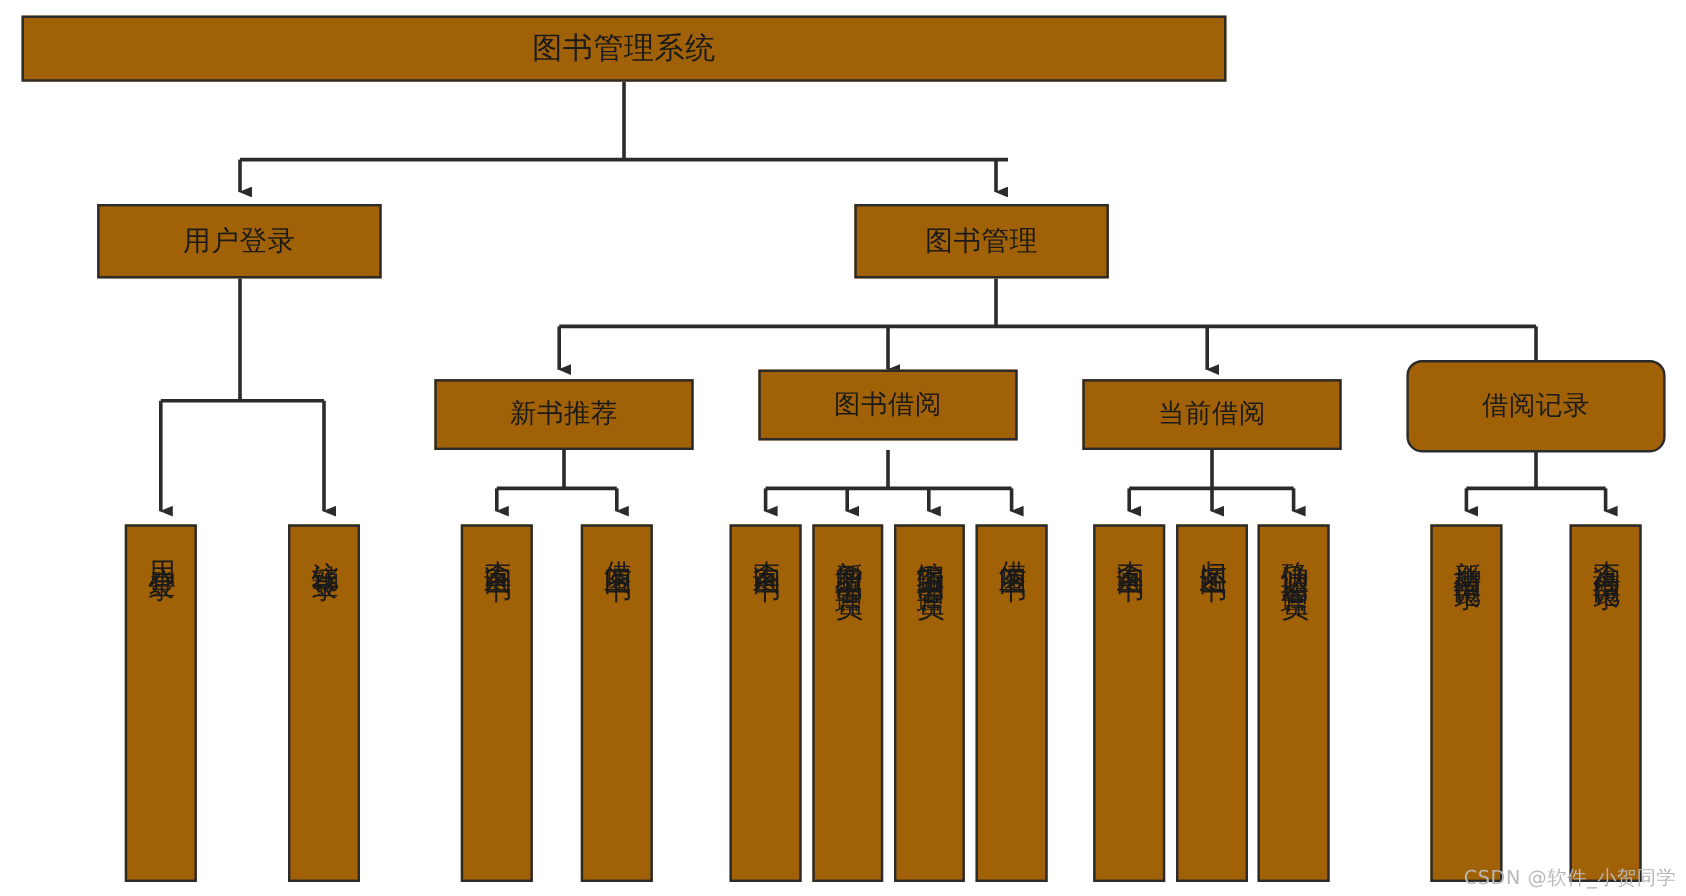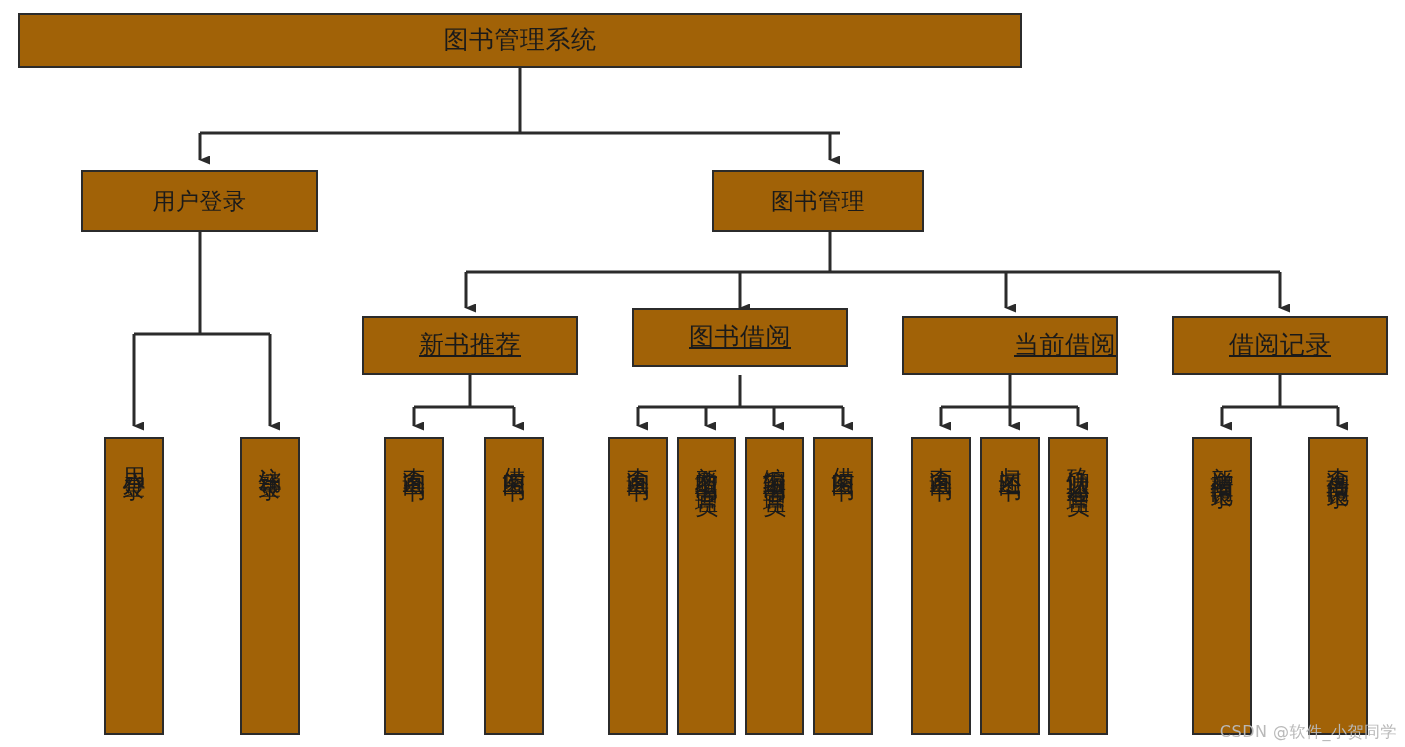--- a/index.html
+++ b/index.html
@@ -38,21 +38,21 @@
   }
   .node-label {
     display: block;
     text-align: center;
     letter-spacing: 0.5px;
     line-height: 1.15;
     color: #1a1a1a;
   }
   .node.level-0 .node-label { font-size: 25px; }
   .node.level-1 .node-label { font-size: 23px; }
-  .node.level-2 .node-label { font-size: 25px; text-decoration: underline; }
+  .node.level-2 .node-label { font-size: 22px; }
   .node.leaf {
     align-items: flex-start;
     padding-top: 10px;
   }
   .node.leaf .node-label {
     writing-mode: vertical-rl;
     text-orientation: upright;
     font-size: 23px;
     letter-spacing: 4px;
     line-height: 1.0;
@@ -138,25 +138,25 @@
   </div>
 
   <div class="node level-2" style="left:362px; top:316px; width:216px; height:59px;">
     <span class="node-label">新书推荐</span>
   </div>
 
   <div class="node level-2" style="left:632px; top:308px; width:216px; height:59px;">
     <span class="node-label">图书借阅</span>
   </div>
 
-  <div class="node level-2" style="left:902px; top:316px; width:216px; height:59px;justify-content:flex-end;">
+  <div class="node level-2" style="left:902px; top:316px; width:216px; height:59px;">
     <span class="node-label">当前借阅</span>
   </div>
 
-  <div class="node level-2" style="left:1172px; top:316px; width:216px; height:59px;">
+  <div class="node level-2" style="left:1172px; top:300px; width:216px; height:77px;border-radius:13px;">
     <span class="node-label">借阅记录</span>
   </div>
 
   <div class="node leaf" style="left:104px; top:437px; width:60px; height:298px;">
     <span class="node-label">用户登录</span>
   </div>
 
   <div class="node leaf" style="left:240px; top:437px; width:60px; height:298px;">
     <span class="node-label">注销登录</span>
   </div>

